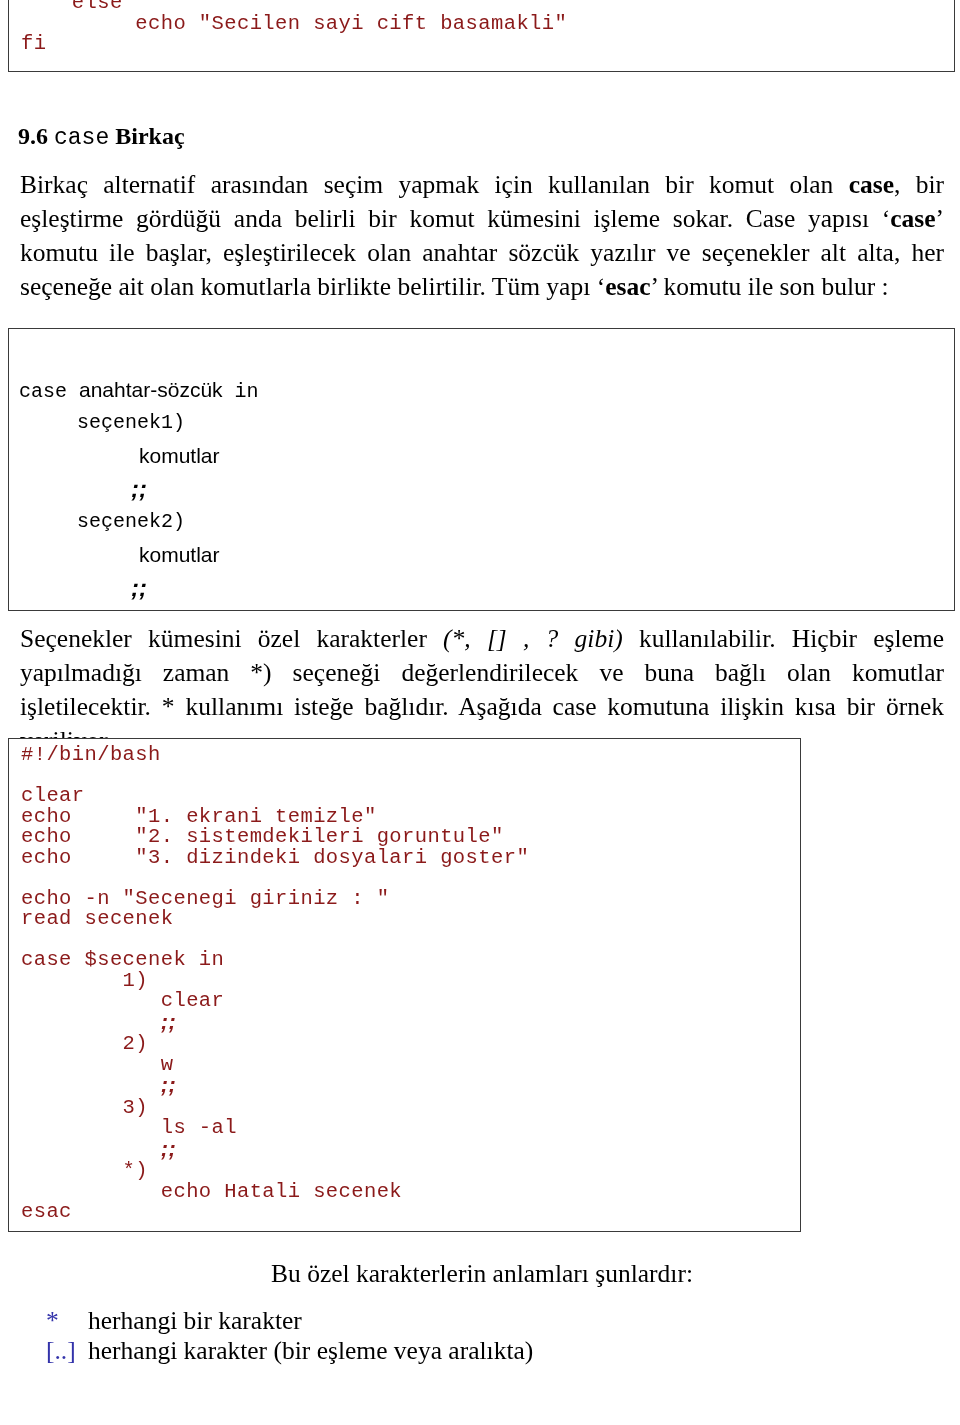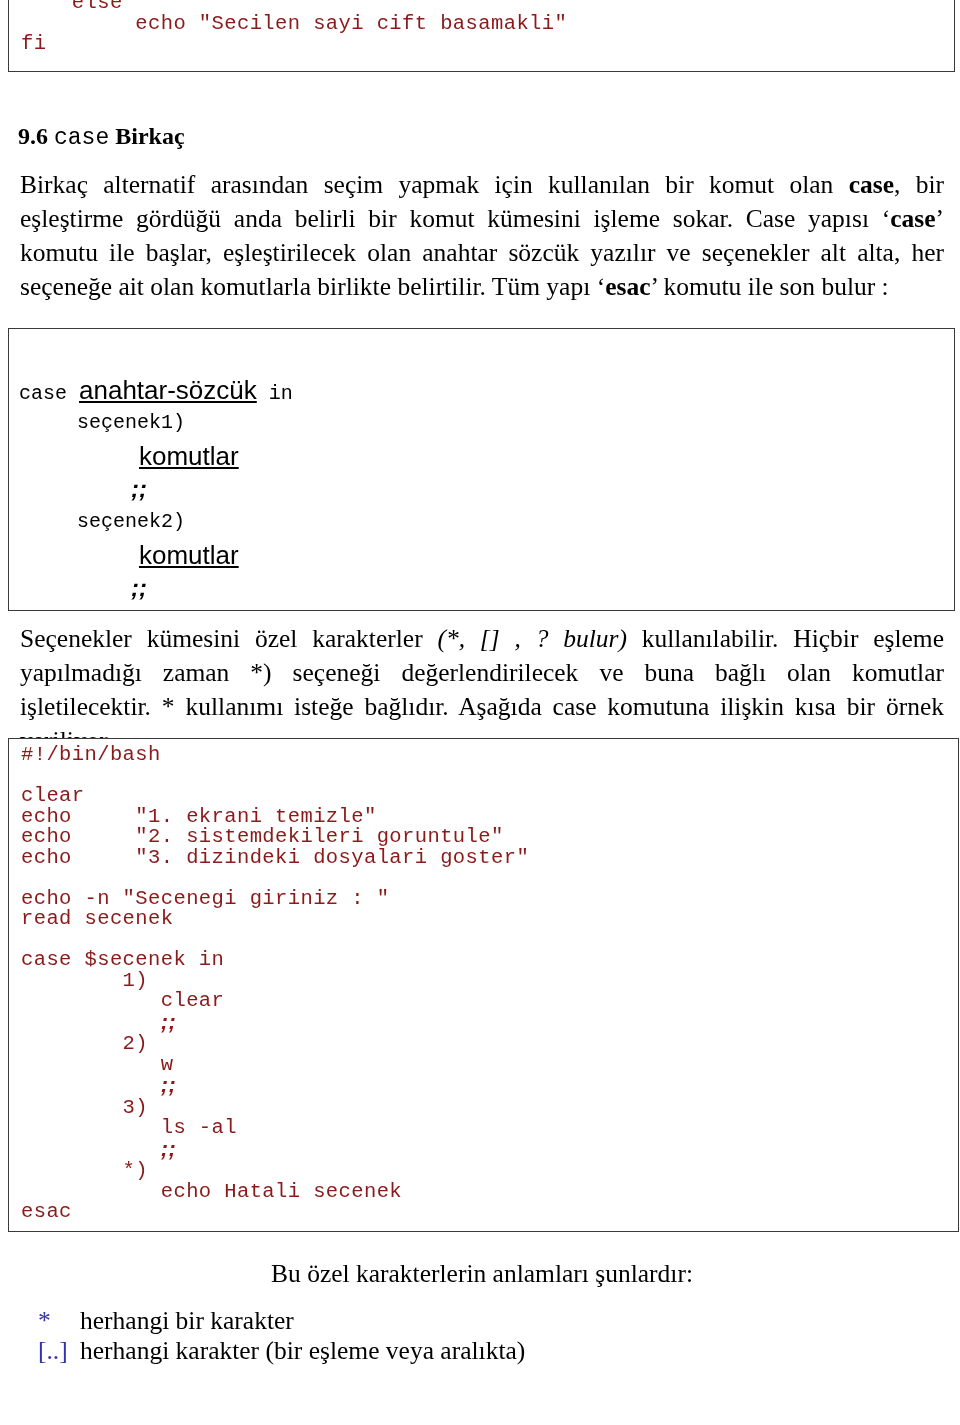--- a/index.html
+++ b/index.html
@@ -52,41 +52,40 @@
     color: #000000;
     font-size: 20px;
     line-height: 20px;
   }
   #code-block-2 .mono {
     font-family: "Liberation Mono", "DejaVu Sans Mono", monospace;
     font-size: 20px;
   }
   #code-block-2 .sans {
     font-family: "Liberation Sans", "DejaVu Sans", sans-serif;
-    font-size: 26px;
-    text-decoration: underline;
+    font-size: 21px;
   }
   #code-block-2 .semi {
     font-family: "Liberation Sans", "DejaVu Sans", sans-serif;
     font-weight: bold;
     font-size: 24px;
     font-style: italic;
   }
   .syn-row {
     display: block;
     height: 33px;
     line-height: 22px;
     white-space: pre;
   }
 
   
   #code-block-3 {
     left: 8px;
     top: 738px;
-    width: 951px;
+    width: 793px;
     height: 494px;
     padding: 6px 0 0 12px;
   }
   #code-block-3 .semi2 {
     font-family: "Liberation Sans", "DejaVu Sans", sans-serif;
     font-weight: bold;
     font-style: italic;
     font-size: 22px;
     color: #8B1A1A;
   }
@@ -117,21 +116,21 @@
   #para-intro { top: 168px; }
   #para-special { top: 622px; }
   #para-meaning {
     top: 1257px;
     text-align: center;
   }
 
   
   .sym-list {
     position: absolute;
-    left: 38px;
+    left: 46px;
     top: 1306px;
     font-size: 25.5px;
     line-height: 30px;
   }
   .sym-row {
     display: block;
     white-space: pre;
   }
   .sym {
     color: #3333aa;
@@ -150,21 +149,21 @@
 fi</span></div>
 
 <div class="heading"><span>9.6</span><span> </span><span class="mono-h">case</span><span> </span><span>Birkaç</span></div>
 
 <div class="para" id="para-intro"><span>Birkaç alternatif arasından seçim yapmak için kullanılan bir komut olan </span><b>case</b><span>, bir eşleştirme gördüğü anda belirli bir komut kümesini işleme sokar. Case yapısı ‘</span><b>case</b><span>’ komutu ile başlar, eşleştirilecek olan anahtar sözcük yazılır ve seçenekler alt alta, her seçeneğe ait olan komutlarla birlikte belirtilir. Tüm yapı ‘</span><b>esac</b><span>’ komutu ile son bulur :</span></div>
 
 <div class="codebox" id="code-block-2">
   <div id="syntax-rows"><span class="syn-row"><span style="display: inline-block; width: 0px;"></span><span class="mono">case </span><span class="sans">anahtar-sözcük</span><span class="mono"> in</span></span><span class="syn-row"><span style="display: inline-block; width: 58px;"></span><span class="mono">seçenek1)</span></span><span class="syn-row"><span style="display: inline-block; width: 120px;"></span><span class="sans">komutlar</span></span><span class="syn-row"><span style="display: inline-block; width: 112px;"></span><span class="semi">;;</span></span><span class="syn-row"><span style="display: inline-block; width: 58px;"></span><span class="mono">seçenek2)</span></span><span class="syn-row"><span style="display: inline-block; width: 120px;"></span><span class="sans">komutlar</span></span><span class="syn-row"><span style="display: inline-block; width: 112px;"></span><span class="semi">;;</span></span><span class="syn-row"><span style="display: inline-block; width: 58px;"></span><span class="mono">*)</span></span></div>
 </div>
 
-<div class="para" id="para-special"><span>Seçenekler kümesini özel karakterler </span><i>(*, [] , ? bulur)</i><span> kullanılabilir. Hiçbir eşleme yapılmadığı zaman *) seçeneği değerlendirilecek ve buna bağlı olan komutlar işletilecektir. * kullanımı isteğe bağlıdır. Aşağıda case komutuna ilişkin kısa bir örnek veriliyor.</span></div>
+<div class="para" id="para-special"><span>Seçenekler kümesini özel karakterler </span><i>(*, [] , ? gibi)</i><span> kullanılabilir. Hiçbir eşleme yapılmadığı zaman *) seçeneği değerlendirilecek ve buna bağlı olan komutlar işletilecektir. * kullanımı isteğe bağlıdır. Aşağıda case komutuna ilişkin kısa bir örnek veriliyor.</span></div>
 
 <div class="codebox code-red" id="code-block-3"><span>#!/bin/bash
 
 clear
 echo     "1. ekrani temizle"
 echo     "2. sistemdekileri goruntule"
 echo     "3. dizindeki dosyalari goster"
 
 echo -n "Secenegi giriniz : "
 read secenek

